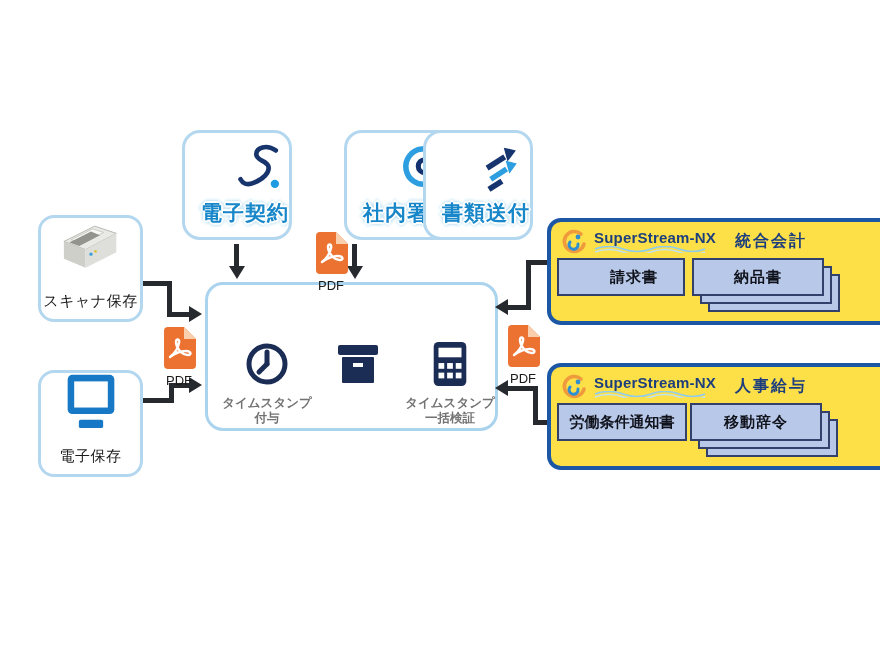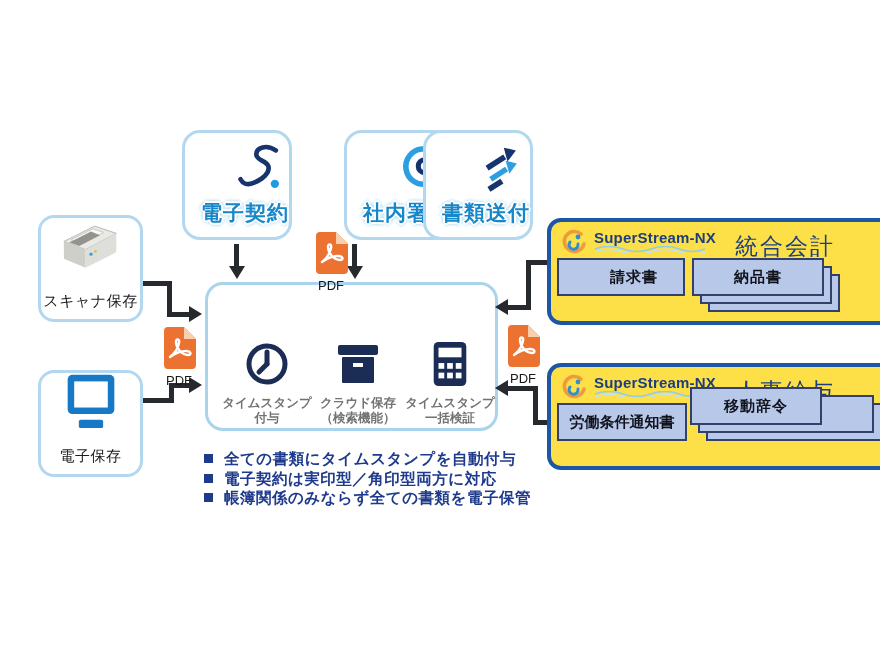--- a/index.html
+++ b/index.html
@@ -30,21 +30,21 @@
   .lib-title{font-size:24px;}
   .feature{position:absolute;top:56px;width:92px;text-align:center;}
   .feature .flabel{margin-top:5px;font-size:12.5px;font-weight:bold;color:#737373;line-height:15px;}
 
   
   .sys-box{position:absolute;left:547px;width:361px;height:107px;background:#fde047;border:4px solid #1b57a5;
            border-radius:14px;box-sizing:border-box;}
   .sys-head{position:absolute;left:10px;top:7px;display:flex;align-items:flex-start;gap:7px;}
   .brand-wrap{display:flex;flex-direction:column;align-items:flex-start;}
   .brand{font-size:15px;font-weight:bold;color:#1d3e7d;letter-spacing:0.2px;}
-  .module{font-size:23px;font-weight:normal;color:#1d3e7d;margin-left:12px;margin-top:2px;letter-spacing:2px;}
+  .module{font-size:16px;font-weight:bold;color:#1d3e7d;margin-left:12px;margin-top:2px;letter-spacing:2px;}
   .doc-card{position:absolute;height:38px;background:#b8c8e8;border:2px solid #33406b;box-sizing:border-box;
             display:flex;align-items:center;justify-content:center;font-size:15px;font-weight:bold;
             color:#10131c;letter-spacing:1px;}
   .stack{position:absolute;width:132px;height:38px;}
   .stack .layer{position:absolute;width:100%;height:100%;background:#b8c8e8;border:2px solid #33406b;
                 box-sizing:border-box;}
 
   
   .seg{position:absolute;background:#26292e;}
   .tri{position:absolute;width:0;height:0;}
@@ -132,24 +132,20 @@
         <span>付与</span>
       </div>
     </div>
 
     <div class="feature" style="left:104px;">
       <svg width="48" height="46" viewBox="0 0 48 46">
         <rect x="4" y="4" width="40" height="10" rx="2" fill="#1b2c55"></rect>
         <rect x="8" y="16" width="32" height="26" rx="1" fill="#1b2c55"></rect>
         <rect x="19" y="22" width="10" height="4" fill="#ffffff"></rect>
       </svg>
-      <div class="flabel">
-        <span>クラウド保存</span><br>
-        <span>（検索機能）</span>
-      </div>
     </div>
 
     <div class="feature" style="left:196px;">
       <svg width="44" height="46" viewBox="0 0 44 48">
         <rect x="5" y="1" width="34" height="46" rx="5" fill="#1b2c55"></rect>
         <rect x="10" y="7" width="24" height="10" fill="#ffffff"></rect>
         <rect x="10" y="23" width="6" height="6" fill="#ffffff"></rect>
         <rect x="19" y="23" width="6" height="6" fill="#ffffff"></rect>
         <rect x="28" y="23" width="6" height="6" fill="#ffffff"></rect>
         <rect x="10" y="33" width="6" height="6" fill="#ffffff"></rect>
@@ -197,21 +193,21 @@
       <div class="brand-wrap">
         <span class="brand">SuperStream-NX</span>
         <svg width="112" height="7" viewBox="0 0 112 7">
           <path d="M1 3 q 14 -5 28 0 t 28 0 t 28 0 t 26 0" stroke="#8ecdee" stroke-width="1.6" fill="none"></path>
           <path d="M1 6 q 14 -5 28 0 t 28 0 t 28 0 t 26 0" stroke="#bfe2f4" stroke-width="1.4" fill="none"></path>
         </svg>
       </div>
       <span class="module">人事給与</span>
     </div>
     <div class="doc-card" style="left:6px;top:36px;width:130px;letter-spacing:0;">労働条件通知書</div>
-    <div class="stack" style="left:139px;top:20px;padding-left:44px;">
+    <div class="stack" style="left:139px;top:36px;">
       <div class="layer" style="left:16px;top:16px;"></div>
       <div class="layer" style="left:8px;top:8px;"></div>
       <div class="doc-card" style="left:0;top:0;width:132px;">移動辞令</div>
     </div>
   </div>
 
   <div class="seg" style="left:234px;top:244px;width:5px;height:23px;"></div>
   <div class="tri tri-down" style="left:229px;top:266px;"></div>
 
   <div class="seg" style="left:352px;top:244px;width:5px;height:23px;"></div>
@@ -257,29 +253,15 @@
 
   <div class="pdf" style="left:506px;top:325px;">
     <svg width="34" height="42" viewBox="0 0 34 42">
       <path d="M6 0 H22 L34 12 V38 a4 4 0 0 1 -4 4 H6 a4 4 0 0 1 -4 -4 V4 a4 4 0 0 1 4 -4 Z" fill="#ec7231"></path>
       <polygon points="22,0 22,12 34,12" fill="#f9cfae"></polygon>
       <path d="M8 30 c4 -3 8 -9 9 -14 c1 -4 -3 -5 -3 -1 c0 6 6 13 12 13 c4 0 3 -4 -2 -4 c-5 0 -12 3 -16 6" fill="none" stroke="#ffffff" stroke-width="2.4" stroke-linecap="round"></path>
     </svg>
     <div class="plabel">PDF</div>
   </div>
 
-  <div class="bullets">
-    <div class="bullet-row">
-      <div class="sq"></div>
-      <div class="btext">全ての書類にタイムスタンプを自動付与</div>
-    </div>
-    <div class="bullet-row">
-      <div class="sq"></div>
-      <div class="btext">電子契約は実印型／角印型両方に対応</div>
-    </div>
-    <div class="bullet-row">
-      <div class="sq"></div>
-      <div class="btext">帳簿関係のみならず全ての書類を電子保管</div>
-    </div>
-  </div>
 
 
 </div>
 
 </body></html>

